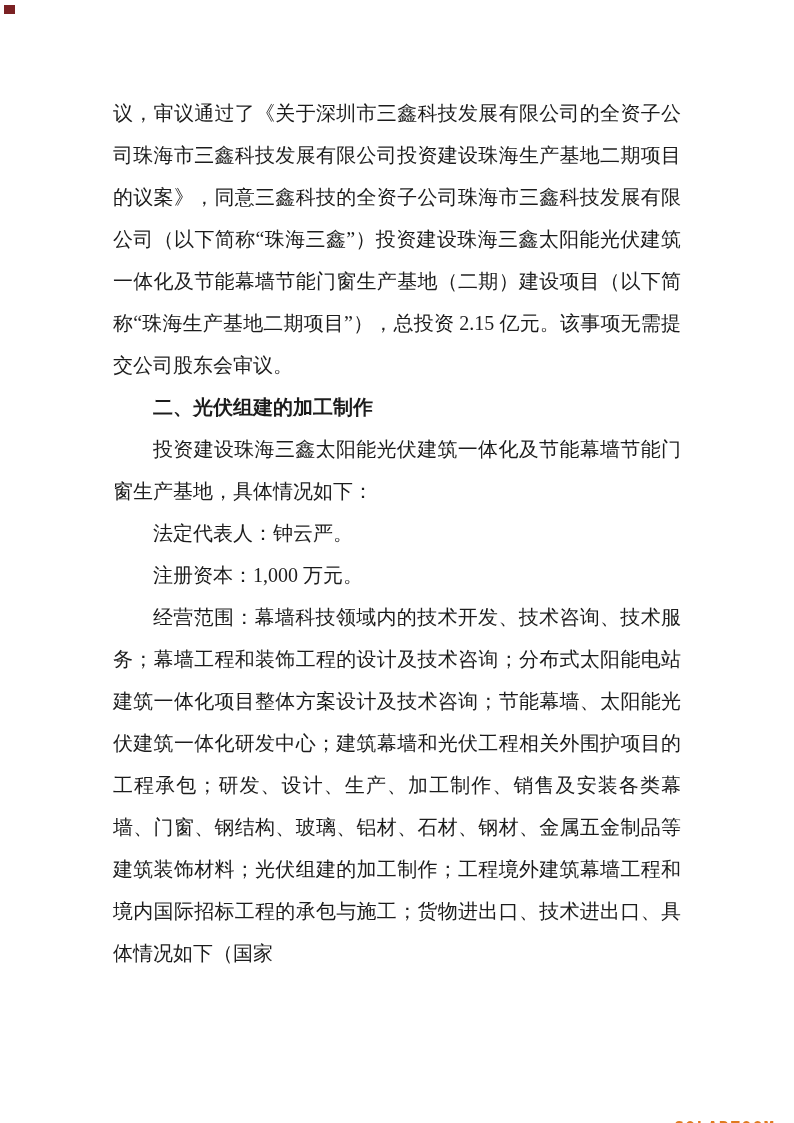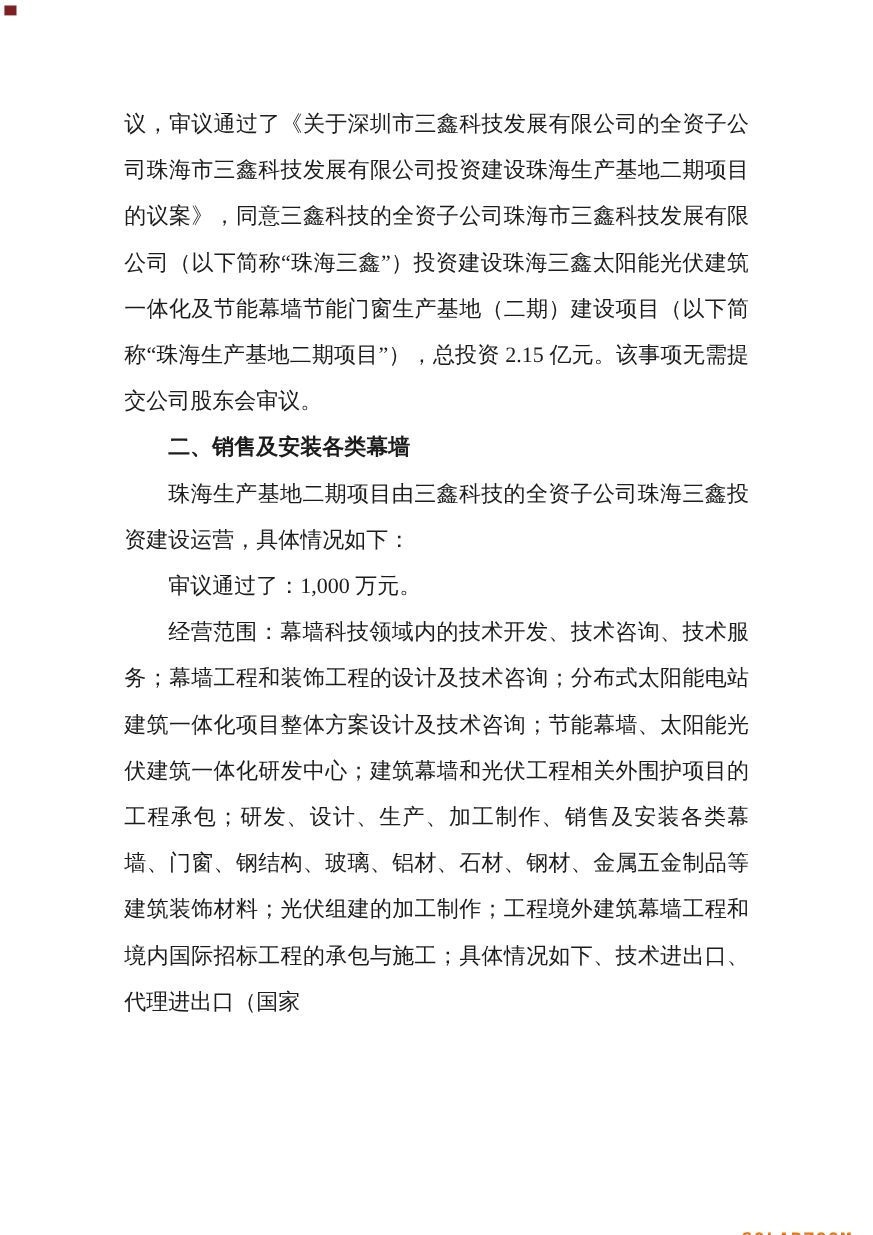--- a/index.html
+++ b/index.html
@@ -61,19 +61,20 @@
     color: #e0791e;
   }
 </style>
 </head>
 <body>
 
 <div class="page" style="background: rgb(255, 255, 255);">
   <div class="corner-mark" style="background: rgb(123, 33, 35);"></div>
   <div class="content" style="color: rgb(28, 28, 28);">
       <p class="para">议，审议通过了《关于深圳市三鑫科技发展有限公司的全资子公司珠海市三鑫科技发展有限公司投资建设珠海生产基地二期项目的议案》，同意三鑫科技的全资子公司珠海市三鑫科技发展有限公司（以下简称“珠海三鑫”）投资建设珠海三鑫太阳能光伏建筑一体化及节能幕墙节能门窗生产基地（二期）建设项目（以下简称“珠海生产基地二期项目”），总投资 2.15 亿元。该事项无需提交公司股东会审议。</p>
-      <p class="para heading indent">二、销售及安装各类幕墙</p>
-      <p class="para indent">珠海生产基地二期项目由三鑫科技的全资子公司珠海三鑫投资建设运营，具体情况如下：</p>
-      <p class="para indent">审议通过了：1,000 万元。</p>
-      <p class="para indent">经营范围：幕墙科技领域内的技术开发、技术咨询、技术服务；幕墙工程和装饰工程的设计及技术咨询；分布式太阳能电站建筑一体化项目整体方案设计及技术咨询；节能幕墙、太阳能光伏建筑一体化研发中心；建筑幕墙和光伏工程相关外围护项目的工程承包；研发、设计、生产、加工制作、销售及安装各类幕墙、门窗、钢结构、玻璃、铝材、石材、钢材、金属五金制品等建筑装饰材料；光伏组建的加工制作；工程境外建筑幕墙工程和境内国际招标工程的承包与施工；具体情况如下、技术进出口、代理进出口（国家</p>
+      <p class="para heading indent">二、光伏组建的加工制作</p>
+      <p class="para indent">投资建设珠海三鑫太阳能光伏建筑一体化及节能幕墙节能门窗生产基地，具体情况如下：</p>
+      <p class="para indent">法定代表人：钟云严。</p>
+      <p class="para indent">注册资本：1,000 万元。</p>
+      <p class="para indent">经营范围：幕墙科技领域内的技术开发、技术咨询、技术服务；幕墙工程和装饰工程的设计及技术咨询；分布式太阳能电站建筑一体化项目整体方案设计及技术咨询；节能幕墙、太阳能光伏建筑一体化研发中心；建筑幕墙和光伏工程相关外围护项目的工程承包；研发、设计、生产、加工制作、销售及安装各类幕墙、门窗、钢结构、玻璃、铝材、石材、钢材、金属五金制品等建筑装饰材料；光伏组建的加工制作；工程境外建筑幕墙工程和境内国际招标工程的承包与施工；货物进出口、技术进出口、具体情况如下（国家</p>
     </div>
   <div class="watermark" style="color: rgb(224, 121, 30);">SOLARZOOM</div>
 </div>
 
 </body></html>

